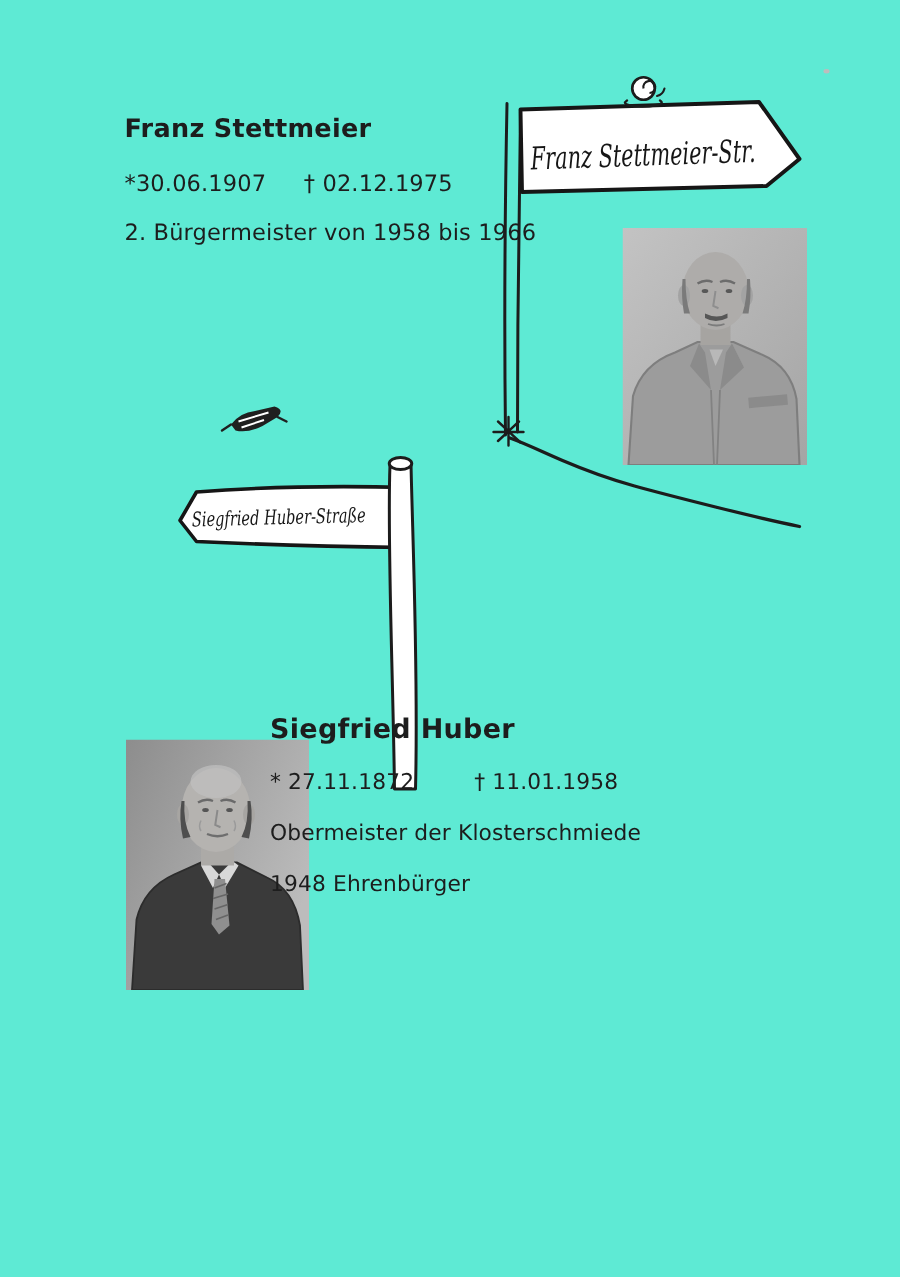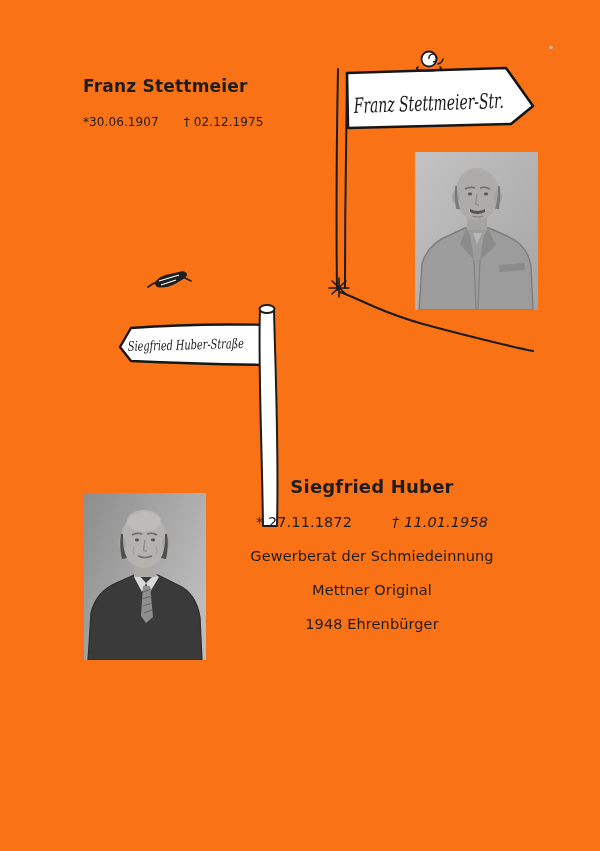--- a/index.html
+++ b/index.html
@@ -1,37 +1,37 @@
 <!DOCTYPE html>
 <html><head>
 <meta charset="utf-8">
 <style>
   html,body { margin:0; padding:0; background:#ffffff; }
   .page {
     position:relative;
     width:600px; height:851px;
-    background:#f97316;
+    background:#5eead4;
     font-family:"DejaVu Sans", sans-serif;
     color:#1d1d1d;
     overflow:hidden;
   }
   
   .franz-info { position:absolute; left:83px; top:76px; width:280px; }
   .franz-info h2 {
     font-size:17px; font-weight:bold; margin:0 0 17px 0; letter-spacing:.2px;
   }
-  .info-line { font-size:12px; line-height:19px; margin:0 0 14px 0; letter-spacing:.1px; }
+  .info-line { font-size:15px; line-height:19px; margin:0 0 14px 0; letter-spacing:.1px; }
   .franz-info .dates .death { margin-left:25px; }
 
-  .siegfried-info { position:absolute; right:48px; top:476px; width:360px; text-align:center; }
+  .siegfried-info { position:absolute; right:60px; top:476px; width:360px; text-align:left; }
   .siegfried-info h2 {
     font-size:18px; font-weight:bold; margin:0 0 16px 0; letter-spacing:.2px;
   }
   .siegfried-info .info-line { margin:0 0 15px 0; font-size:14.5px; line-height:19px; }
-  .siegfried-info .dates .death { margin-left:40px;font-style:italic; }
+  .siegfried-info .dates .death { margin-left:40px; }
 
   
   .abs { position:absolute; }
   .franz-sign   { left:325px; top:40px;  width:220px; height:320px; }
   .bird-doodle  { left:145px; top:262px; width:50px;  height:35px; }
   .siegfried-sign { left:95px; top:298px; width:195px; height:235px; }
   .franz-photo  { left:415px; top:152px; width:123px; height:158px; }
   .siegfried-photo { left:84px; top:493px; width:122px; height:167px; }
 
   .speck { position:absolute; left:549px; top:46px; width:4px; height:3px;
@@ -46,20 +46,21 @@
 </head>
 <body>
 
 <div class="page">
 
   <section class="franz-info">
     <h2>Franz Stettmeier</h2>
     <p class="info-line dates">
       <span class="birth">*30.06.1907</span><span class="death">† 02.12.1975</span>
     </p>
+    <p class="info-line">2. Bürgermeister von 1958 bis 1966</p>
   </section>
 
   <svg class="abs franz-sign" viewBox="0 0 220 320">
 
     <path d="M13,29 C12,80 11,170 12,250" fill="none" stroke="#1c1c1c" stroke-width="2" stroke-linecap="round"></path>
     <path d="M22,33 C21,85 20,175 20,248" fill="none" stroke="#1c1c1c" stroke-width="2" stroke-linecap="round"></path>
 
     <path d="M22,33 L181,28 L208,66 L186,84 L23,88 Z" fill="#ffffff" stroke="#161616" stroke-width="2.6" stroke-linejoin="round"></path>
 
     <text class="sign-text" x="29" y="73" font-size="21" textLength="150" lengthAdjust="spacingAndGlyphs" transform="rotate(-2 29 73)">Franz Stettmeier-Str.</text>
@@ -156,20 +157,19 @@
     <path d="M61,47 L59.5,57 L63,58.5" stroke="#8a8a8a" stroke-width="1.3" fill="none"></path>
     <path d="M54,63 q7,3 14,0" stroke="#6e6e6e" stroke-width="1.5" fill="none"></path>
     <path d="M50,54 q-2,4 0,7 M72,54 q2,4 0,7" stroke="#9a9a9a" stroke-width="1" fill="none"></path>
   </svg>
 
   <section class="siegfried-info">
     <h2>Siegfried Huber</h2>
     <p class="info-line dates">
       <span class="birth">* 27.11.1872</span><span class="death">† 11.01.1958</span>
     </p>
-    <p class="info-line">Gewerberat der Schmiedeinnung</p>
-    <p class="info-line">Mettner Original</p>
+    <p class="info-line">Obermeister der Klosterschmiede</p>
     <p class="info-line">1948 Ehrenbürger</p>
   </section>
 
   <div class="speck"></div>
 
 </div>
 
 </body></html>

